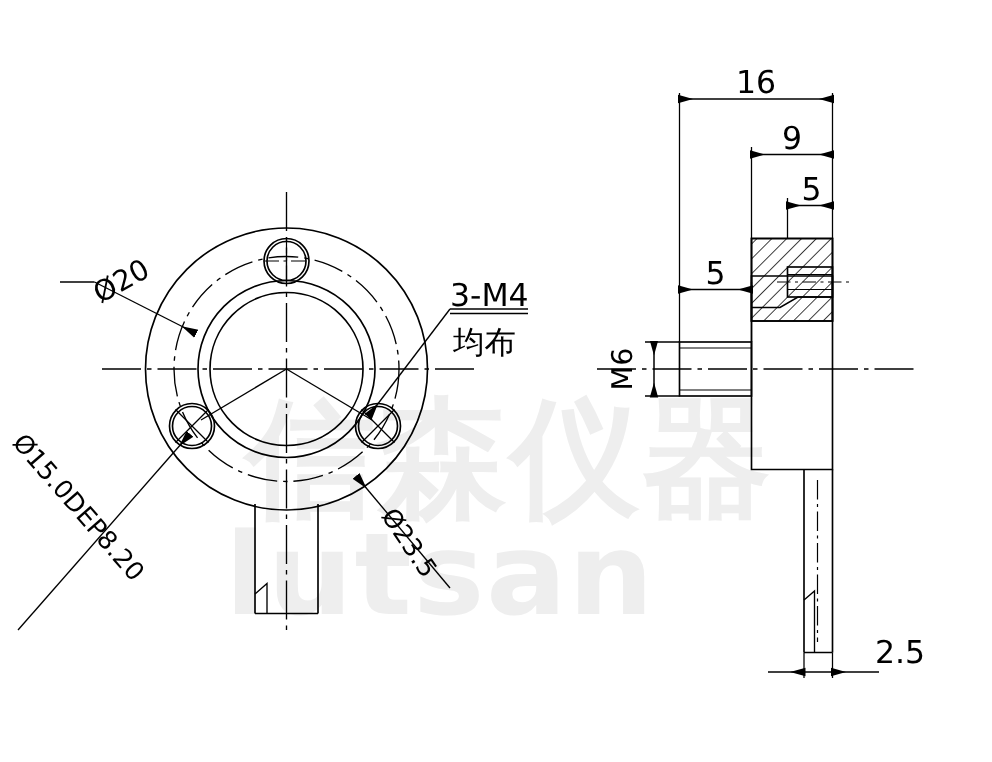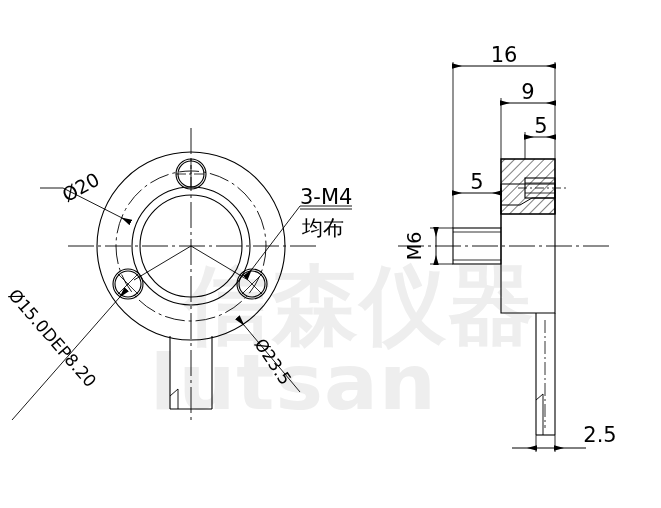--- a/index.html
+++ b/index.html
@@ -2,21 +2,21 @@
 <html><head>
 <meta charset="utf-8">
 <style>
   html,body{margin:0;padding:0;background:#ffffff;}
   body{width:661px;height:508px;overflow:hidden;
        font-family:"DejaVu Sans","Liberation Sans",sans-serif;}
   #stage{position:relative;width:661px;height:508px;background:#fff;}
   #stage svg{position:absolute;left:0;top:0;width:661px;height:508px;}
   .wm{position:absolute;pointer-events:none;color:#eeeeee;font-weight:bold;
       white-space:nowrap;user-select:none;}
-  #wm-cn{left:184px;top:248px;font-size:86px;letter-spacing:2px;
+  #wm-cn{left:164px;top:248px;font-size:86px;letter-spacing:2px;
          font-family:Liberation Sans, sans-serif;}
   #wm-en{left:150px;top:338px;font-size:76px;letter-spacing:1px;
          font-family:"DejaVu Sans","Liberation Sans",sans-serif;
          transform:scaleX(1.05);transform-origin:left top;}
 </style>
 </head>
 <body>
 
 <div id="stage">
 

